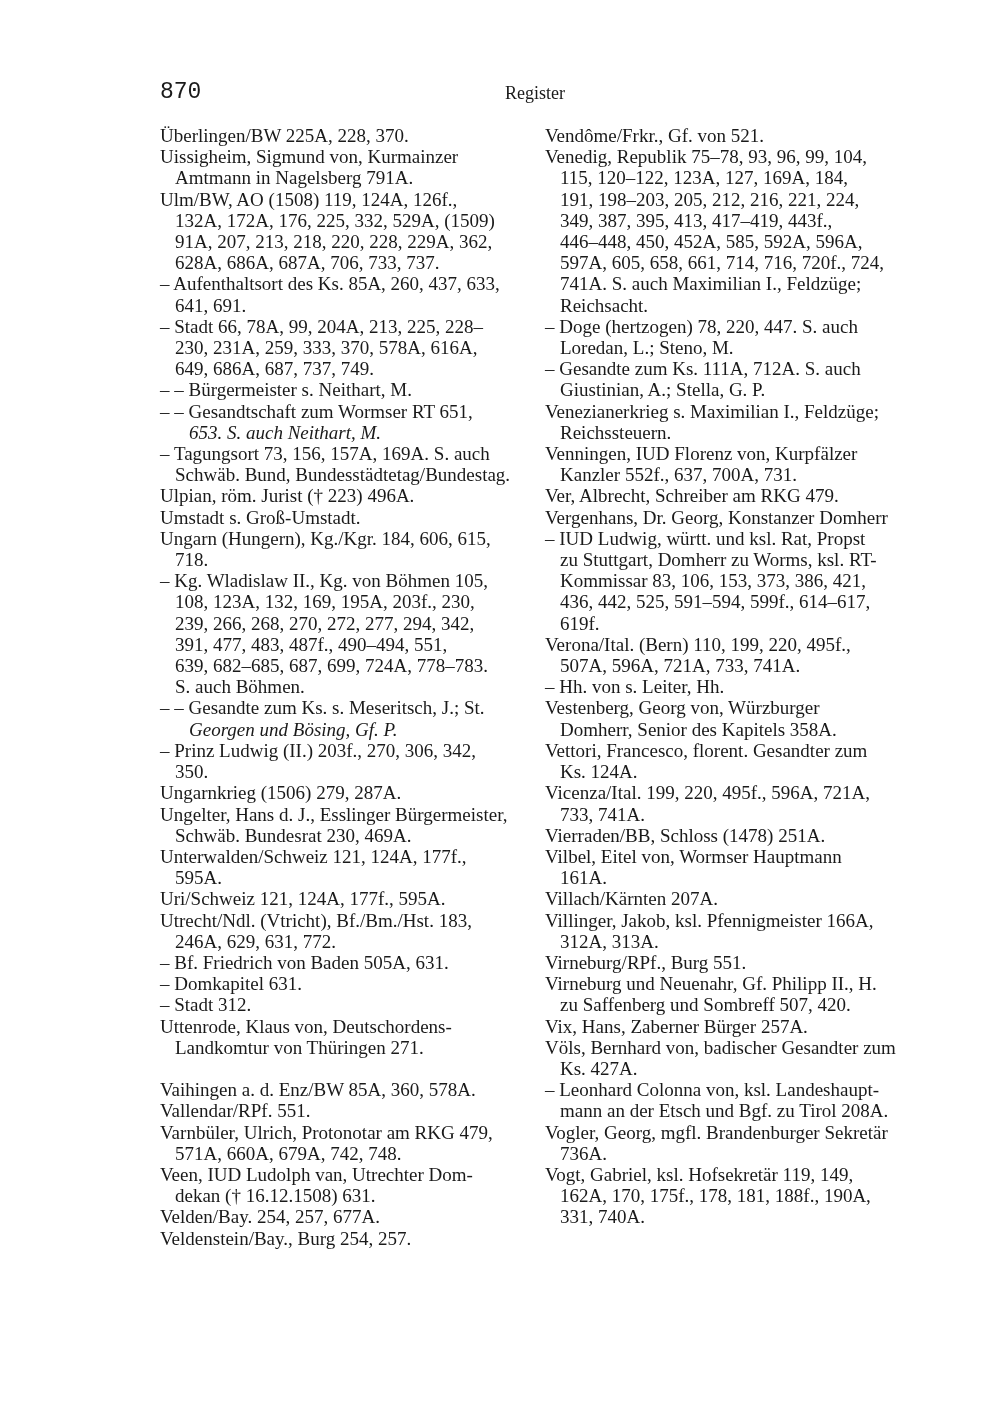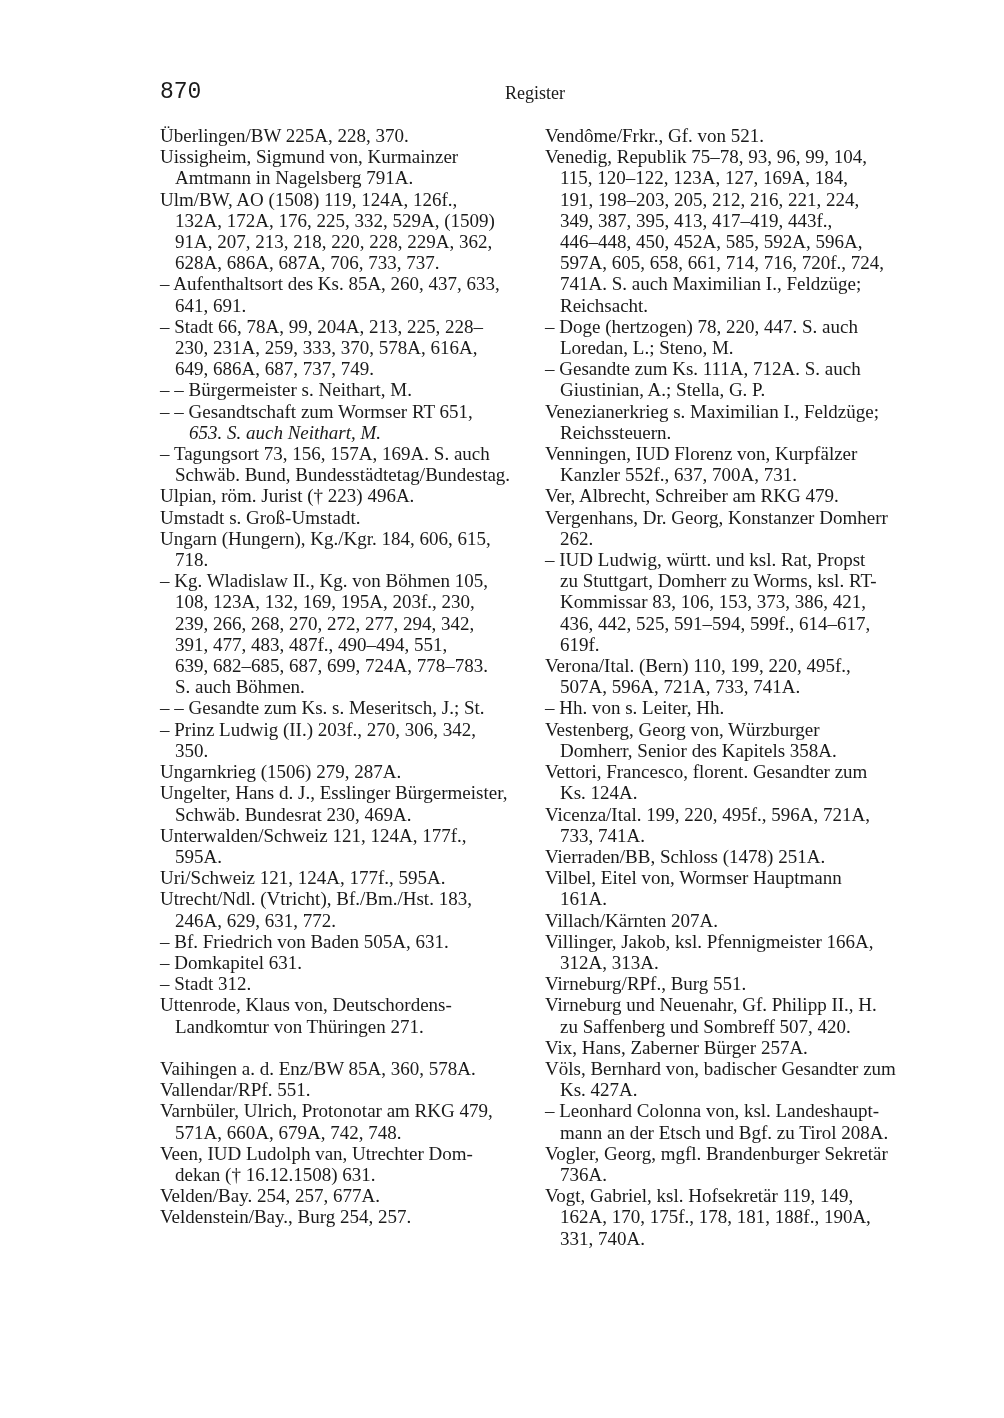--- a/index.html
+++ b/index.html
@@ -99,20 +99,21 @@
     <div class="index-entry">
       <span class="line">– Kg. Wladislaw II., Kg. von Böhmen  105,</span>
       <span class="line cont">108, 123A, 132, 169, 195A, 203f., 230,</span>
       <span class="line cont">239, 266, 268, 270, 272, 277, 294, 342,</span>
       <span class="line cont">391, 477, 483, 487f., 490–494, 551,</span>
       <span class="line cont">639, 682–685, 687, 699, 724A, 778–783.</span>
       <span class="line cont">S. auch Böhmen.</span>
     </div>
     <div class="index-entry">
       <span class="line">– – Gesandte zum Ks. s. Meseritsch, J.; St.</span>
+      <span class="line cont2">Georgen und Bösing, Gf. P.</span>
     </div>
     <div class="index-entry">
       <span class="line">– Prinz Ludwig (II.)  203f., 270, 306, 342,</span>
       <span class="line cont">350.</span>
     </div>
     <div class="index-entry">
       <span class="line">Ungarnkrieg (1506)  279, 287A.</span>
     </div>
     <div class="index-entry">
       <span class="line">Ungelter, Hans d. J., Esslinger Bürgermeister,</span>
@@ -192,21 +193,20 @@
     </div>
     <div class="index-entry">
       <span class="line">Venningen, IUD Florenz von, Kurpfälzer</span>
       <span class="line cont">Kanzler  552f., 637, 700A, 731.</span>
     </div>
     <div class="index-entry">
       <span class="line">Ver, Albrecht, Schreiber am RKG  479.</span>
     </div>
     <div class="index-entry">
       <span class="line">Vergenhans, Dr. Georg, Konstanzer Domherr</span>
-      <span class="line cont">262.</span>
     </div>
     <div class="index-entry">
       <span class="line">– IUD Ludwig, württ. und ksl. Rat, Propst</span>
       <span class="line cont">zu Stuttgart, Domherr zu Worms, ksl. RT-</span>
       <span class="line cont">Kommissar  83, 106, 153, 373, 386, 421,</span>
       <span class="line cont">436, 442, 525, 591–594, 599f., 614–617,</span>
       <span class="line cont">619f.</span>
     </div>
     <div class="index-entry">
       <span class="line">Verona/Ital. (Bern)  110, 199, 220, 495f.,</span>

